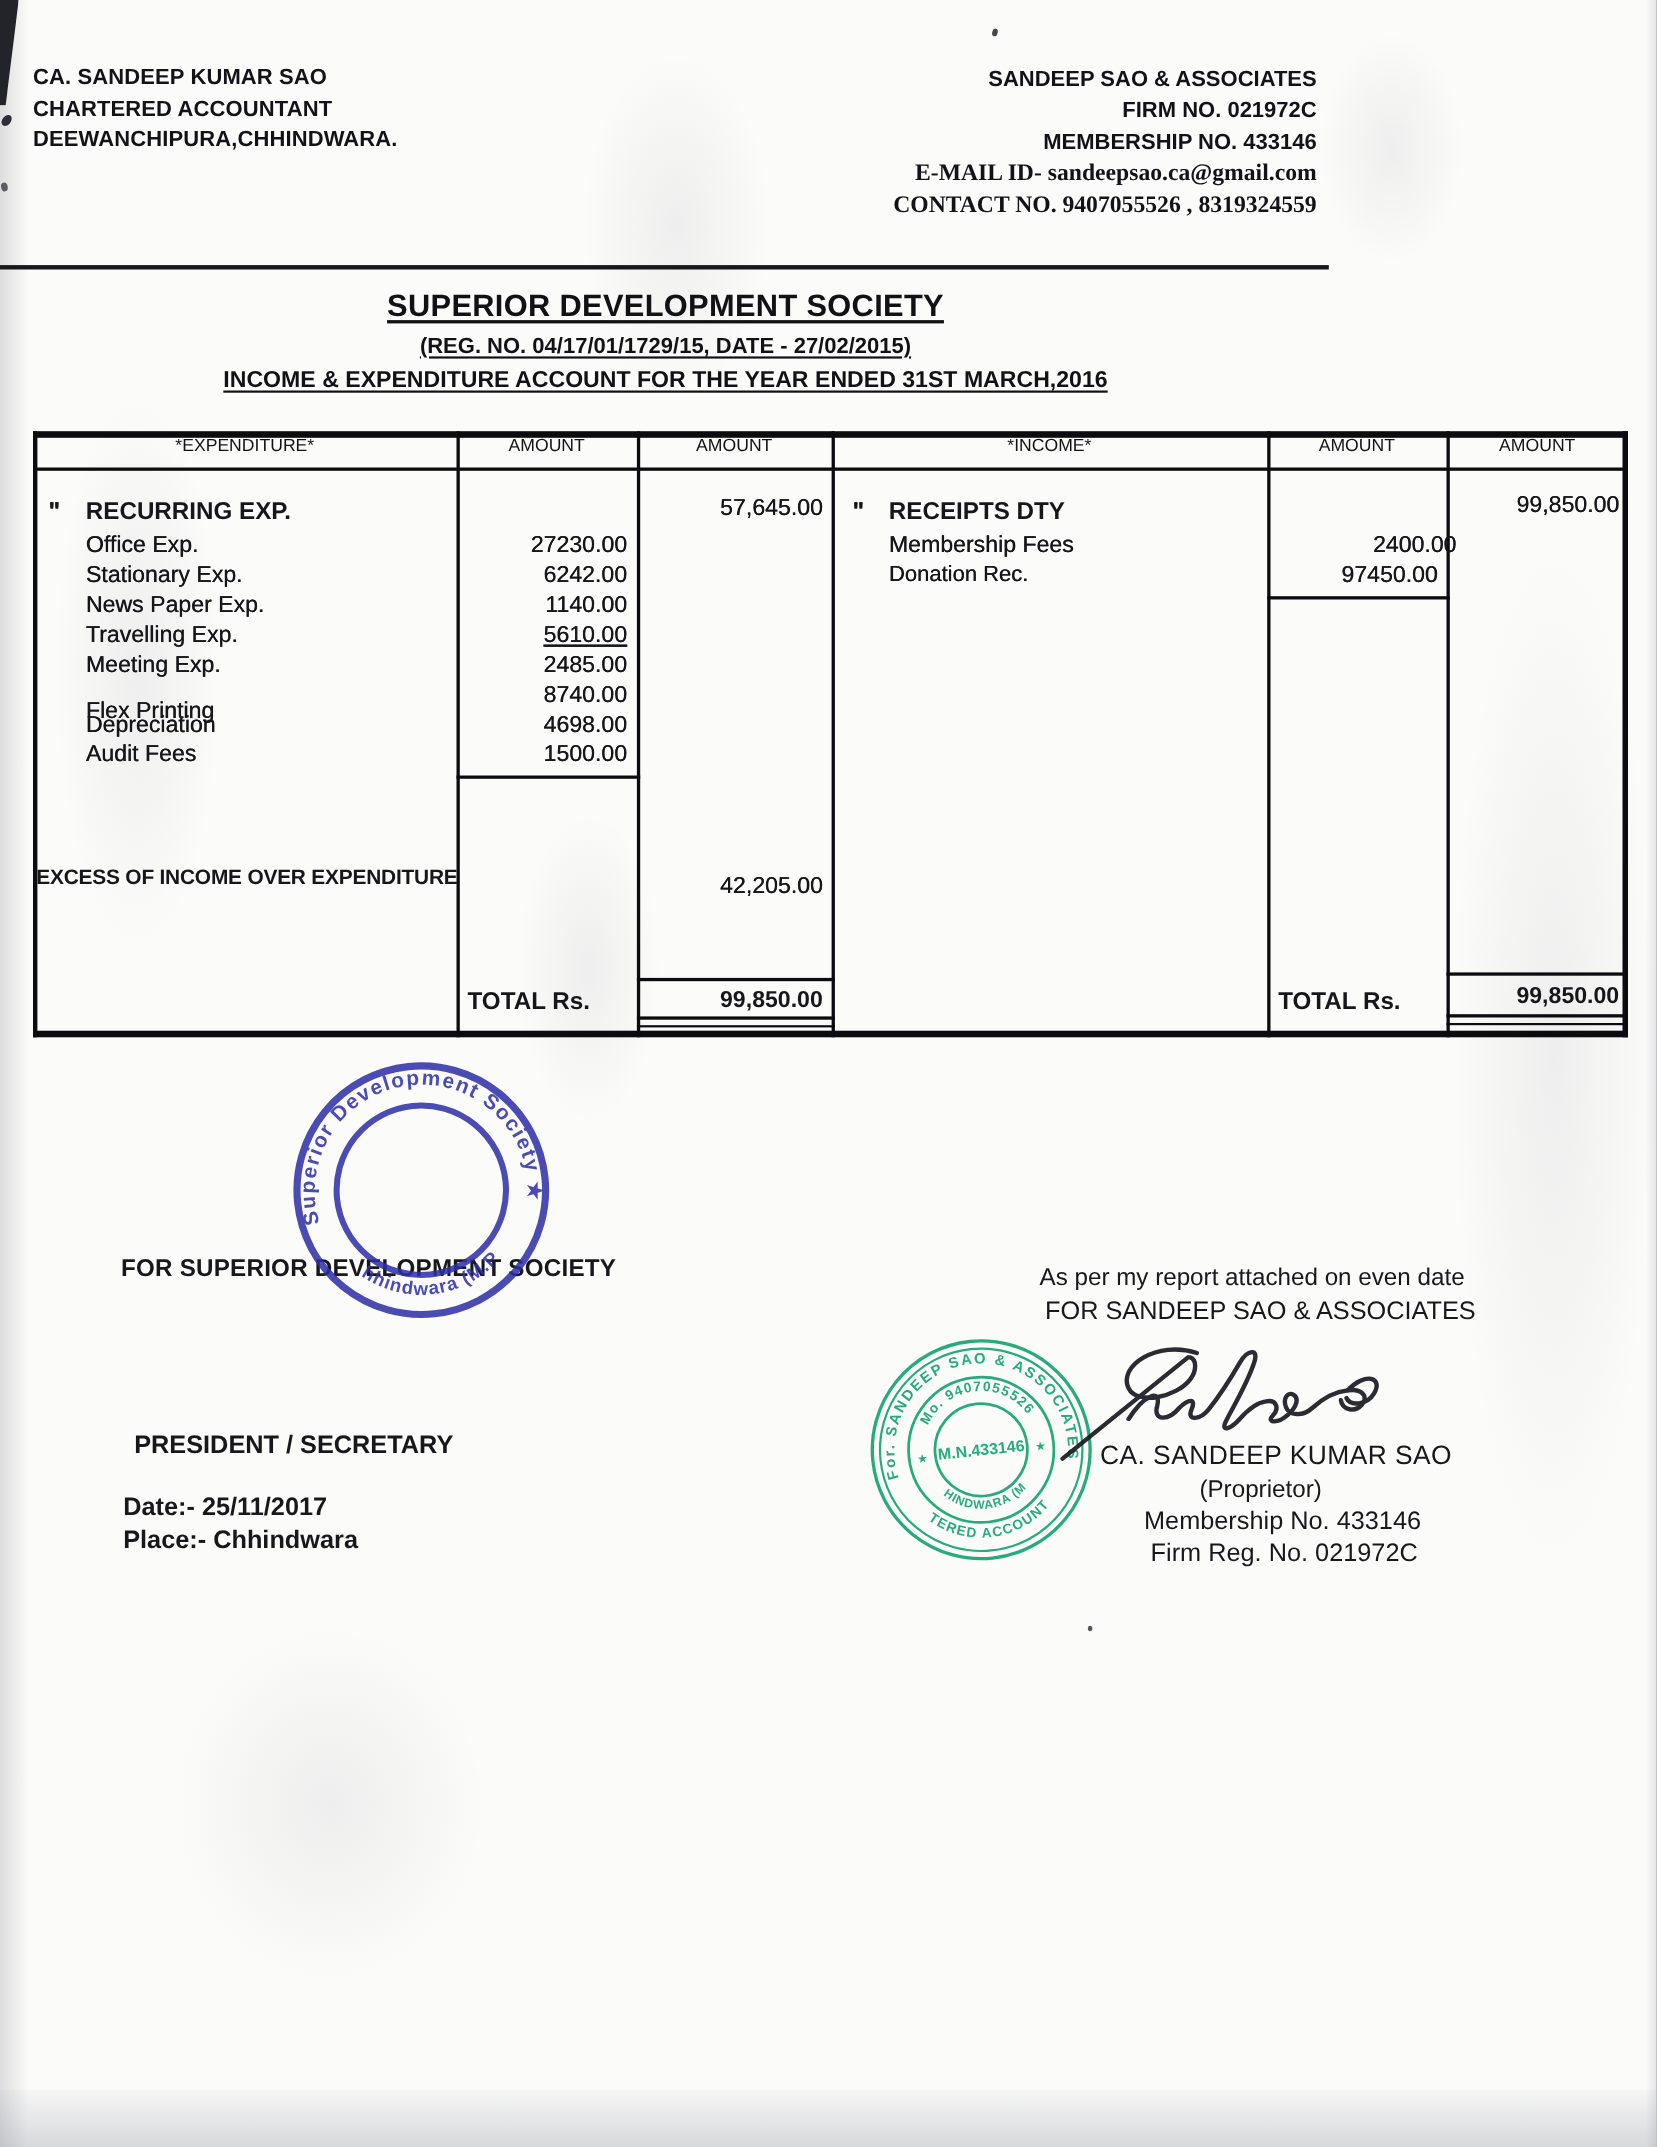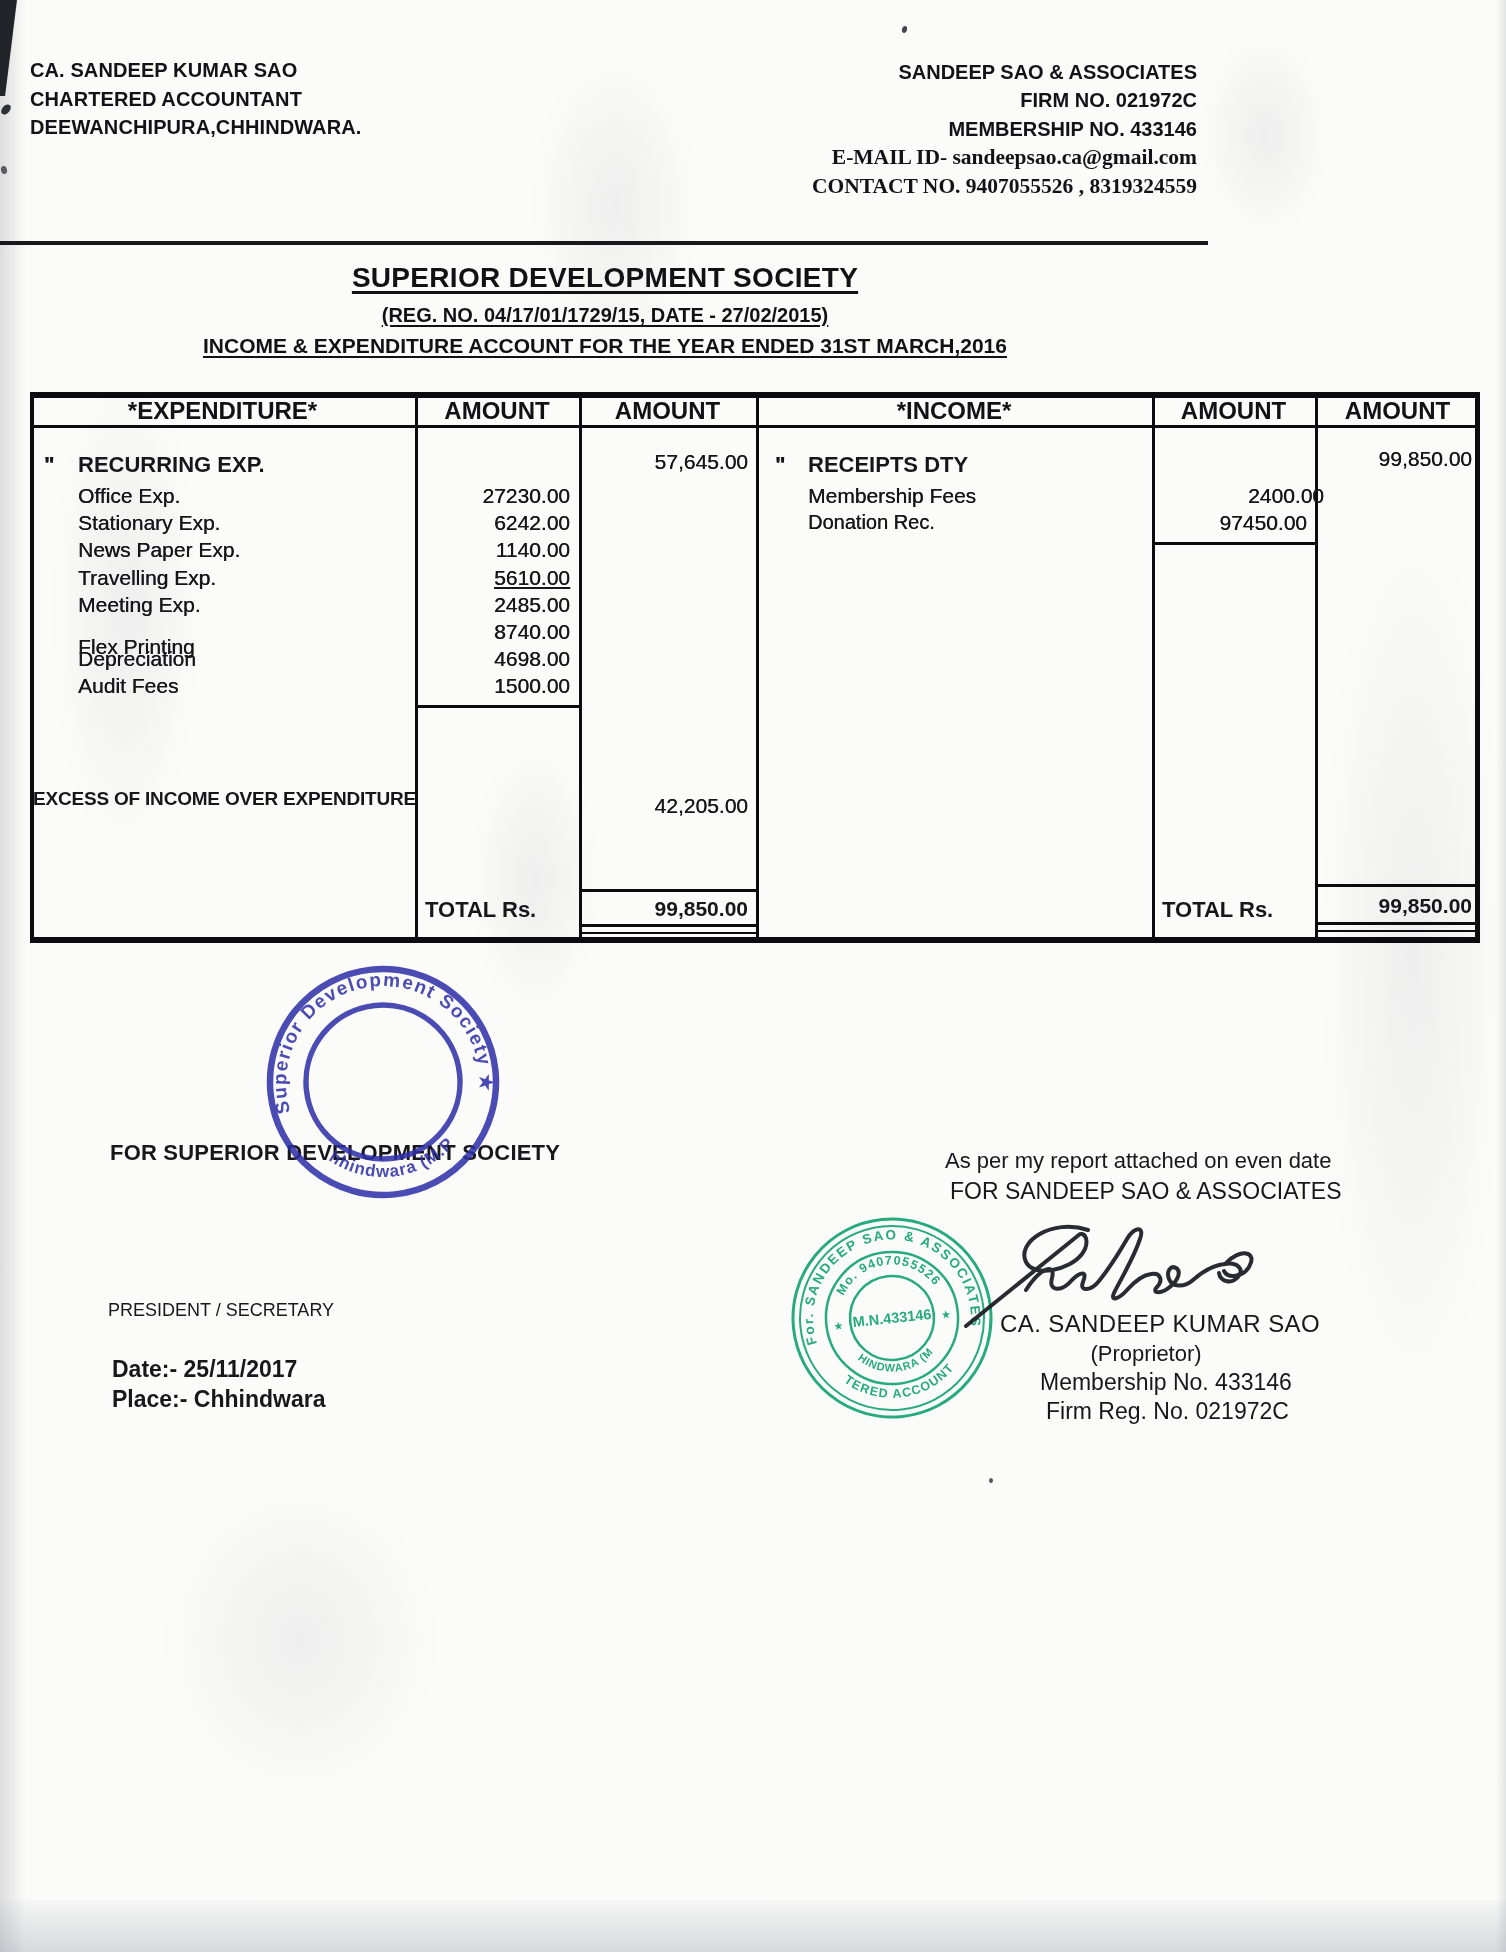--- a/index.html
+++ b/index.html
@@ -33,21 +33,21 @@
   .titles{left:105px;top:262px;width:1000px;text-align:center;color:#121216;}
   .title-main{font-size:28px;font-weight:bold;letter-spacing:.3px;
     text-decoration:underline;text-decoration-thickness:3px;text-underline-offset:4px;margin-bottom:10px;}
   .title-reg{font-size:20px;font-weight:bold;
     text-decoration:underline;text-decoration-thickness:2px;text-underline-offset:3px;margin-bottom:7px;}
   .title-stmt{font-size:21px;font-weight:bold;
     text-decoration:underline;text-decoration-thickness:2px;text-underline-offset:3px;}
   
   .acct-table{left:30px;top:392px;width:1450px;height:551px;}
   .tline{position:absolute;background:#0c0c10;}
-  .th{position:absolute;top:5px;font-weight:bold;font-size:24px;text-align:center;color:#121216;}
+  .th{position:absolute;top:5px;font-weight:normal;font-size:16px;text-align:center;color:#121216;}
   .cell{position:absolute;font-size:21px;color:#17171b;text-shadow:.3px 0 0 currentColor;}
   .cell.b{font-weight:bold;text-shadow:none;}
   .amt{text-align:right;}
   .quote{font-weight:bold;font-size:22px;}
   
   .sig-text{color:#17171c;}
   .stamp{pointer-events:none;}
 </style>
 </head>
 <body>
@@ -152,21 +152,21 @@
     <div class="tline" style="left:1122px;top:150px;width:166px;height:3px;"></div>
 
     <div class="cell b" style="left:1132px;top:505px;font-size:22px;">TOTAL Rs.</div>
     <div class="tline" style="left:1285px;top:492px;width:165px;height:3px;"></div>
     <div class="cell amt b" style="left:1288px;top:502px;width:154px;">99,850.00</div>
     <div class="tline" style="left:1285px;top:530px;width:165px;height:3px;"></div>
     <div class="tline" style="left:1285px;top:538px;width:165px;height:2px;"></div>
   </div>
 
   <div class="abs sig-text" style="left:110px;top:1140px;font-size:22px;font-weight:bold;letter-spacing:.2px;">FOR SUPERIOR DEVELOPMENT SOCIETY</div>
-  <div class="abs sig-text" style="left:108px;top:1300px;font-size:18px;font-weight:normal;">PRESIDENT / SECRETARY</div>
+  <div class="abs sig-text" style="left:122px;top:1300px;font-size:23px;font-weight:bold;">PRESIDENT / SECRETARY</div>
   <div class="abs sig-text" style="left:112px;top:1356px;font-size:23px;font-weight:bold;">Date:-  25/11/2017</div>
   <div class="abs sig-text" style="left:112px;top:1386px;font-size:23px;font-weight:bold;">Place:- Chhindwara</div>
 
   <div class="abs sig-text" style="left:945px;top:1148px;font-size:22px;">As per my report attached on even date</div>
   <div class="abs sig-text" style="left:950px;top:1178px;font-size:23px;">FOR  SANDEEP SAO &amp;  ASSOCIATES</div>
   <div class="abs sig-text" style="left:1000px;top:1310px;font-size:24px;letter-spacing:.4px;">CA. SANDEEP KUMAR SAO</div>
   <div class="abs sig-text" style="left:1000px;top:1341px;width:292px;text-align:center;font-size:22px;">(Proprietor)</div>
   <div class="abs sig-text" style="left:1040px;top:1369px;font-size:23px;">Membership No.  433146</div>
   <div class="abs sig-text" style="left:1046px;top:1398px;font-size:23px;">Firm Reg. No. 021972C</div>
 

